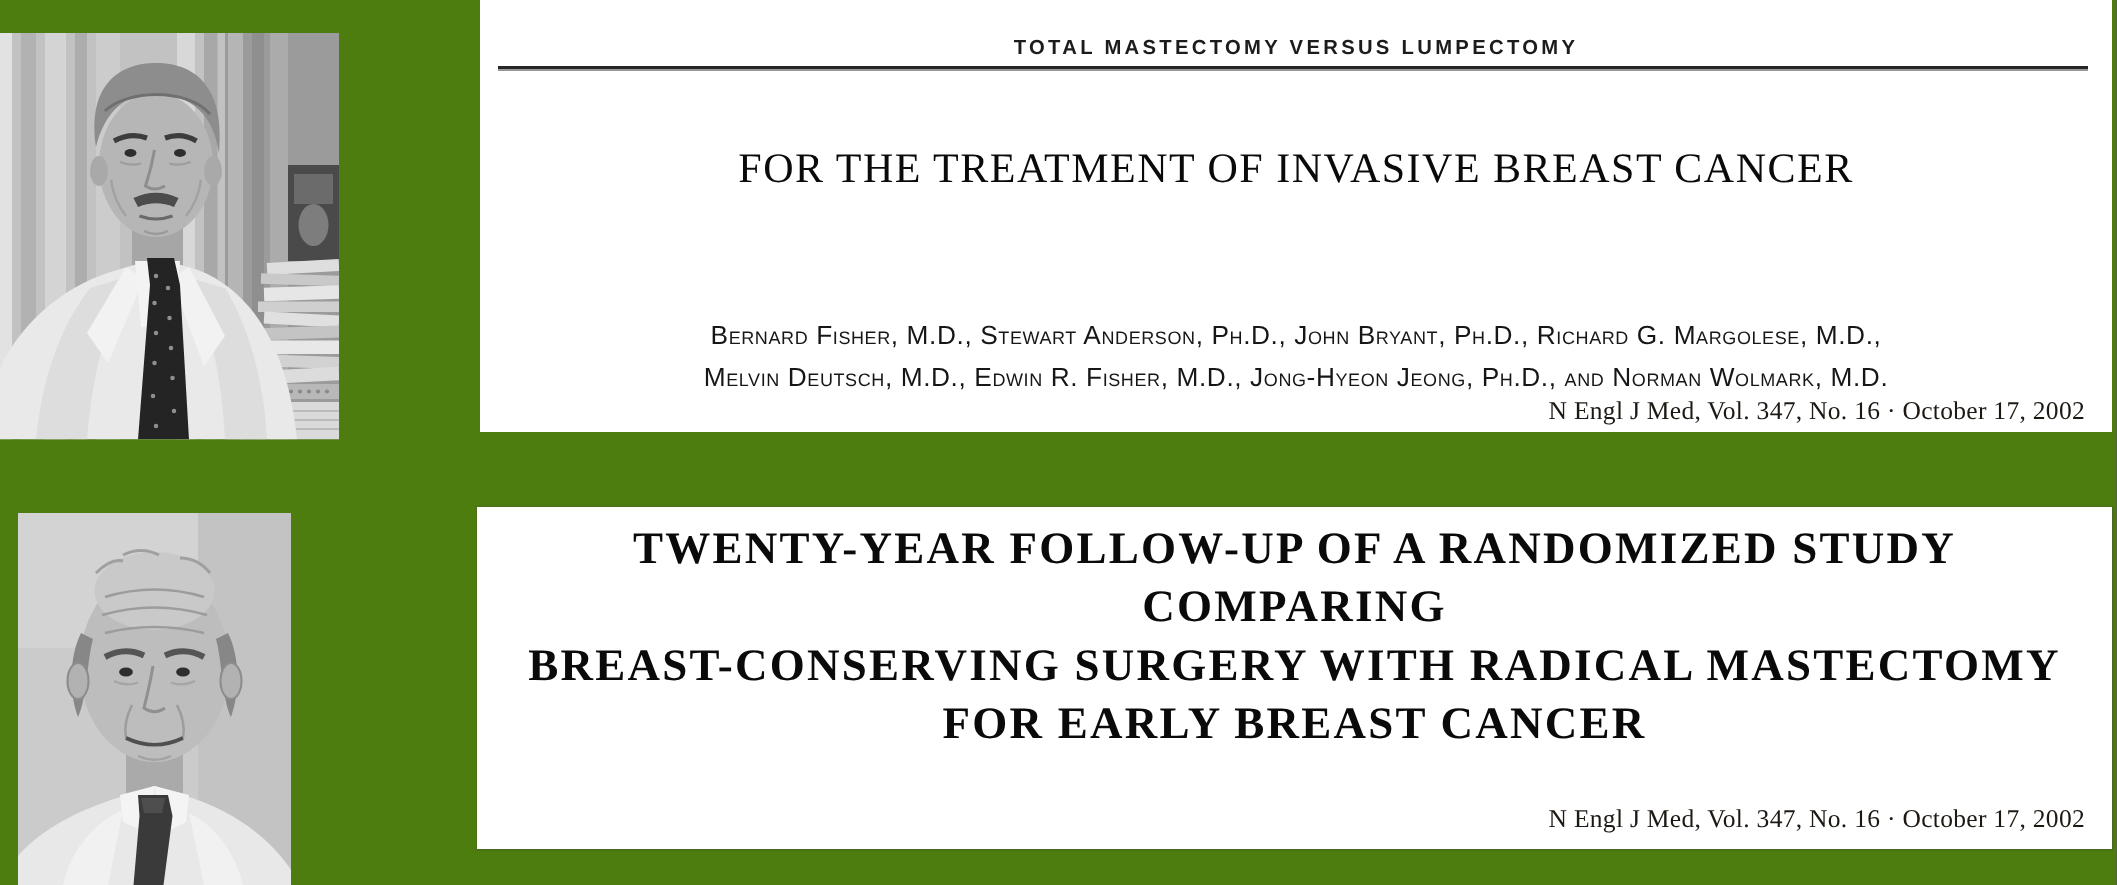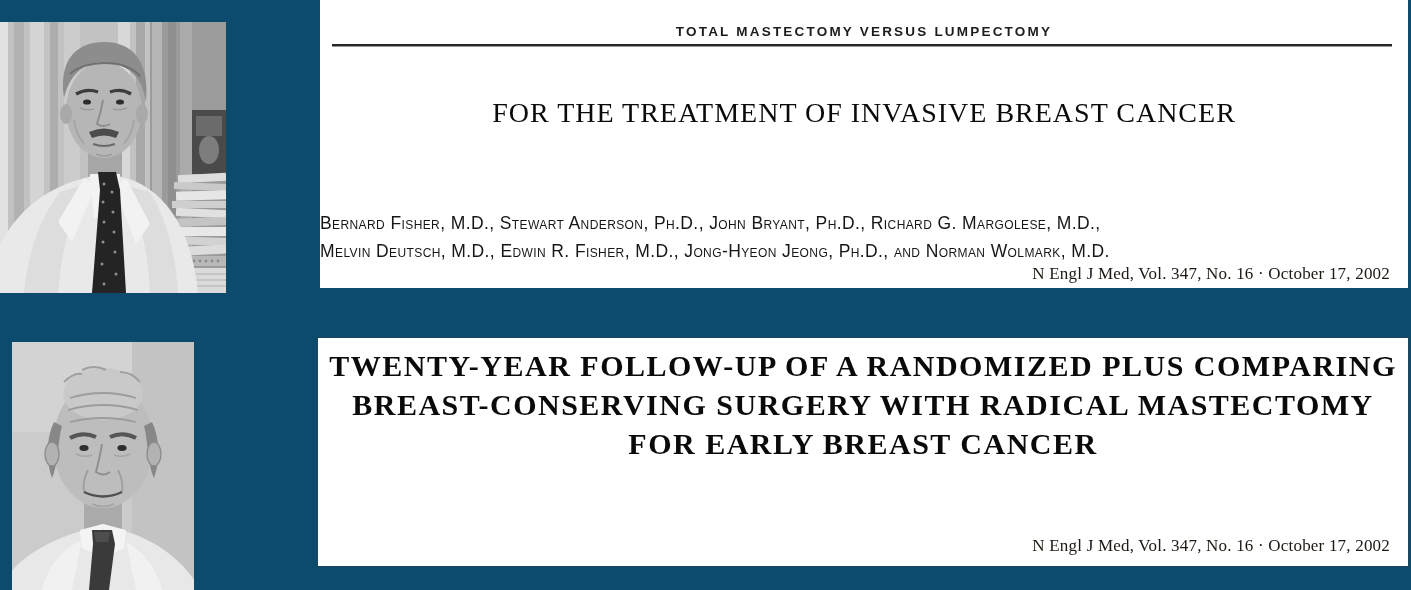--- a/index.html
+++ b/index.html
@@ -1,19 +1,19 @@
 <!DOCTYPE html>
 <html><head>
 <meta charset="utf-8">
 <style>
   html,body{margin:0;padding:0;background:#585858;}
   .canvas{
     position:relative;
     width:1411px;height:590px;
-    background:#0c4a6e;
+    background:#4d7c0f;
     overflow:hidden;
     font-family:"Liberation Serif", serif;
   }
   
   .portrait{position:absolute;overflow:hidden;}
   .portrait svg{display:block;}
   .portrait-top{left:0;top:22px;width:226px;height:271px;}
   .portrait-bottom{left:12px;top:342px;width:182px;height:248px;}
   
   .panel{position:absolute;background:#ffffff;}
@@ -32,21 +32,21 @@
     background:#262626;border-bottom:1px solid #9a9a9a;
   }
   .paper-title{
     position:absolute;left:0;right:0;text-align:center;
     color:#0a0a0a;
   }
   .paper-title .tline{display:block;}
   .title-1{top:93px;font-size:28px;line-height:39px;letter-spacing:1px;font-weight:normal;}
   .title-2{top:8px;font-size:30px;line-height:39px;letter-spacing:1.5px;font-weight:bold;}
   .authors{
-    position:absolute;left:0;right:0;text-align:left;
+    position:absolute;left:0;right:0;text-align:center;
     font-family:"Liberation Sans", sans-serif;
     font-variant:small-caps;
     color:#161616;
   }
   .authors .aline{display:block;}
   .authors-1{top:209px;font-size:17.5px;line-height:28px;letter-spacing:.4px;}
   .authors-2{top:128px;font-size:18px;line-height:28px;letter-spacing:.4px;}
   .citation{
     position:absolute;right:18px;
     font-family:"Liberation Serif", serif;
@@ -209,20 +209,20 @@
       <path d="M 72 150 Q 91 159 110 150" stroke="#4f4f4f" stroke-width="2.4" fill="none"></path>
       <path d="M 80 162 q 11 5 22 0" stroke="#a3a3a3" stroke-width="1.6" fill="none"></path>
 
       <ellipse cx="40" cy="112" rx="7" ry="12" fill="#b2b2b2" stroke="#8d8d8d" stroke-width="1.4"></ellipse>
       <ellipse cx="142" cy="112" rx="7" ry="12" fill="#b2b2b2" stroke="#8d8d8d" stroke-width="1.4"></ellipse>
     </svg>
   </div>
 
   <div class="panel panel-bottom">
     <div class="paper-title title-2">
-      <span class="tline">TWENTY-YEAR FOLLOW-UP OF A RANDOMIZED PLUS COMPARING</span>
+      <span class="tline">TWENTY-YEAR FOLLOW-UP OF A RANDOMIZED STUDY COMPARING</span>
       <span class="tline">BREAST-CONSERVING SURGERY WITH RADICAL MASTECTOMY</span>
       <span class="tline">FOR EARLY BREAST CANCER</span>
     </div>
     <div class="citation citation-2">N Engl J Med, Vol. 347, No. 16 · October 17, 2002</div>
   </div>
 
 </div>
 
 </body></html>

